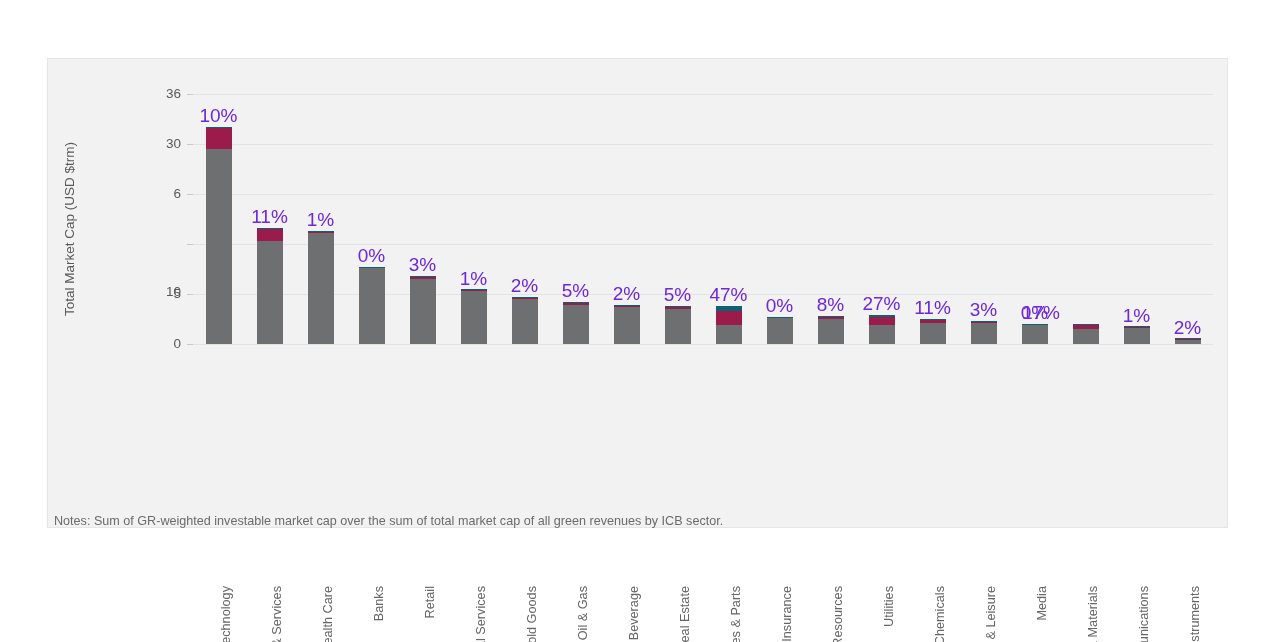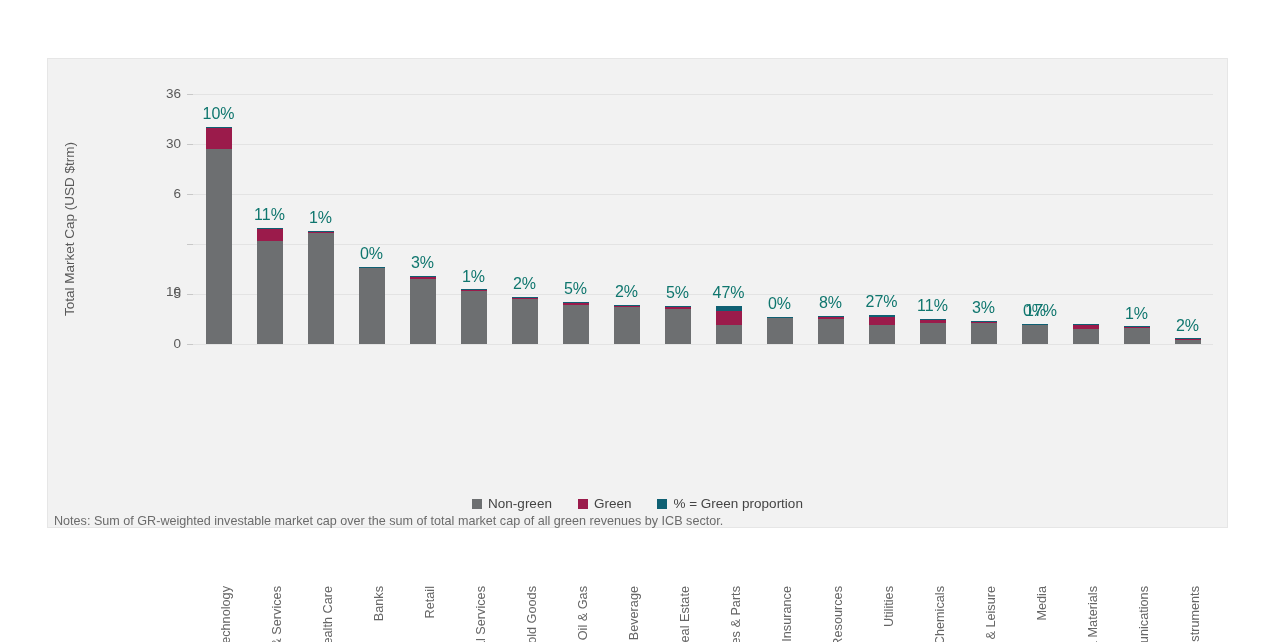--- a/index.html
+++ b/index.html
@@ -92,22 +92,22 @@
     flex-direction: column-reverse;
   }
   .seg-nongreen { background: #6d6f71; width: 100%; }
   .seg-green    { background: #9b1b4b; width: 100%; }
   .seg-marker   { background: #0f6073; width: 100%; }
 
   .bar-pct {
     position: absolute;
     width: 64px;
     text-align: center;
-    font-size: 16px;
-    color: #0f766e;
+    font-size: 19px;
+    color: #6d28d9;
     white-space: nowrap;
   }
 
   
   .xlabel {
     position: absolute;
     top: 0;
     font-size: 12.7px;
     color: #666666;
     white-space: nowrap;
@@ -346,31 +346,17 @@
           <div class="seg-nongreen" style="height: 4px;"></div>
           <div class="seg-green" style="height: 1px;"></div>
           <div class="seg-marker" style="height: 1.2px;"></div>
         </div>
         <div class="bar-pct" style="left: 962.5px; top: 222.7px;">2%</div>
         <div class="xlabel-anchor" style="left: 994.5px;">
           <div class="xlabel" style="left: -200px; width: 200px; transform: rotate(-90deg) translate(-200px, 0px); transform-origin: 200px 0px;">Investment Instruments</div>
         </div>
       </div>
 
-    <div class="legend" id="legend">
-        <div class="legend-item">
-          <span class="legend-swatch" style="background: rgb(109, 111, 113);"></span>
-          <span>Non-green</span>
-        </div>
-        <div class="legend-item">
-          <span class="legend-swatch" style="background: rgb(155, 27, 75);"></span>
-          <span>Green</span>
-        </div>
-        <div class="legend-item">
-          <span class="legend-swatch" style="background: rgb(15, 96, 115);"></span>
-          <span>% = Green proportion</span>
-        </div>
-      </div>
   </div>
 
   <div class="notes note-1">Notes: Sum of GR-weighted investable market cap over the sum of total market cap of all green revenues by ICB sector.</div>
 
 </div>
 
 </body></html>

